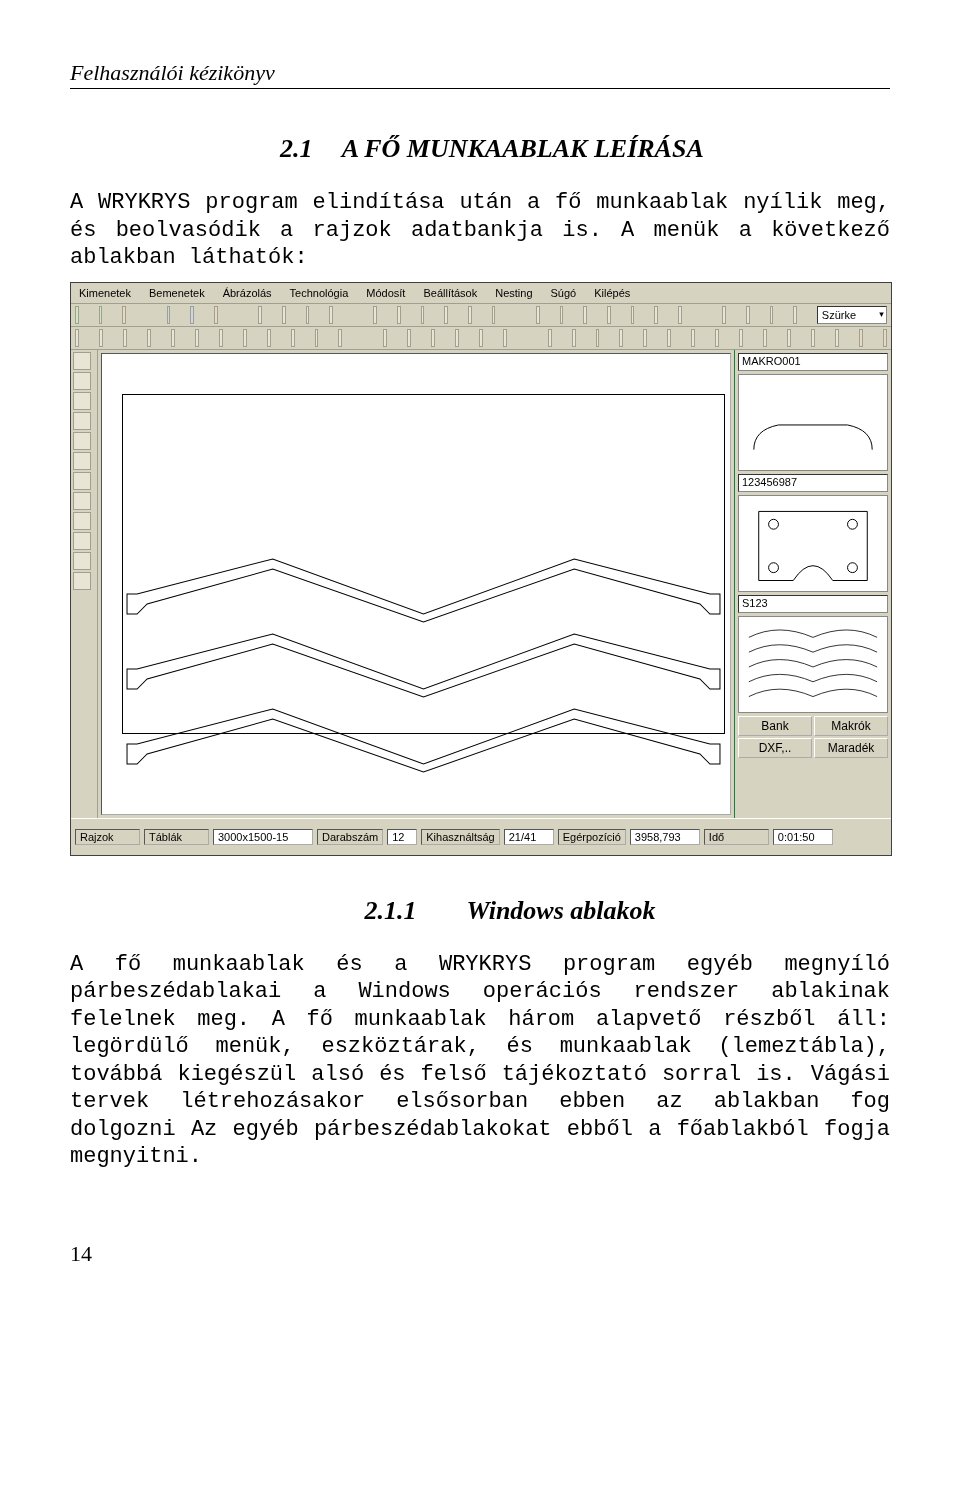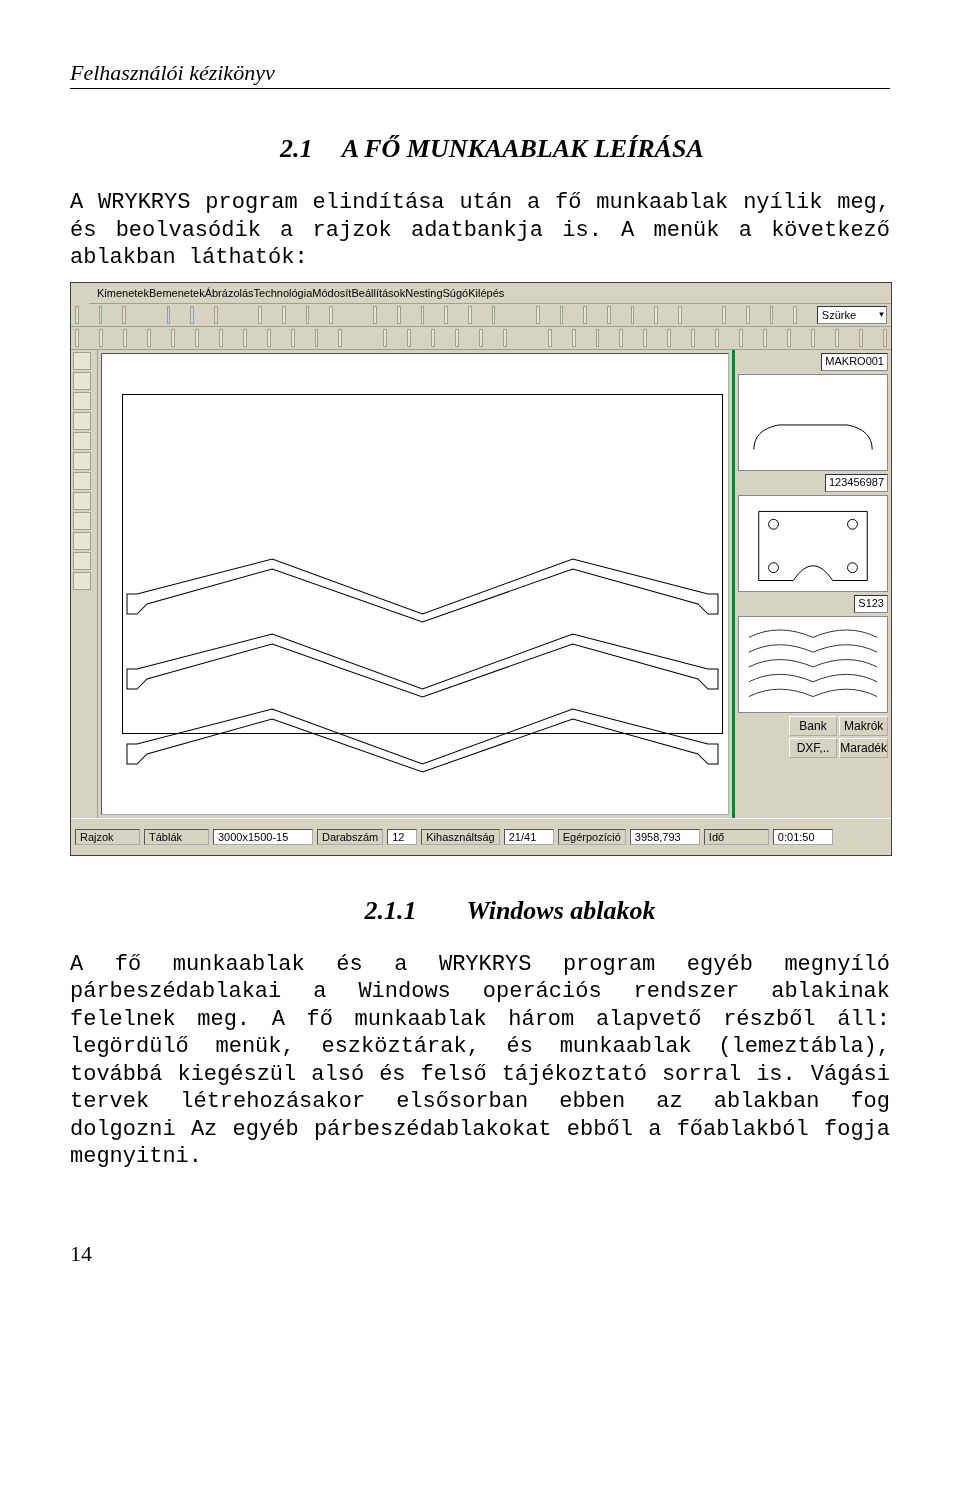--- a/index.html
+++ b/index.html
@@ -78,24 +78,24 @@
   .winbtn {
     width: 16px; height: 14px;
     background: #d6d3c0;
     border: 1px solid #000;
     margin-left: 2px;
     display: flex; align-items: center; justify-content: center;
     font-size: 10px; font-weight: bold; color: #000;
   }
   .menubar {
     display: flex;
+    gap: 18px;
     padding: 4px 8px;
     background: #d6d3c0;
     border-bottom: 1px solid #a0a090;
-    margin-left: 18px;
   }
   .menubar span { }
   .param-row {
     display: flex;
     align-items: center;
     gap: 6px;
     padding: 3px 6px;
     background: #d6d3c0;
     border-bottom: 1px solid #a0a090;
   }
@@ -190,25 +190,24 @@
   }
   .wave {
     position:absolute;
     left:20px; right:5px;
     height:70px;
   }
   .wave svg { width:100%; height:100%; }
   .sidepanel {
     width: 150px;
     background: #d6d3c0;
-    border-left: 3px solid #15803d;
+    border-left: 1px solid #15803d;
     display: flex; flex-direction: column;
     padding: 3px;
     gap: 3px;
-    align-items: flex-end;
   }
   .sidepanel .panel-input {
     background:#fff; border:1px inset #888; padding:1px 3px; font-size:11px; height:14px;
   }
   .sidepanel .thumb {
     background:#fff; border:1px solid #888; height:95px; position:relative;
   }
   .thumb svg { width:100%; height:100%; }
   .side-btns {
     display:grid; grid-template-columns:1fr 1fr; gap:2px;

